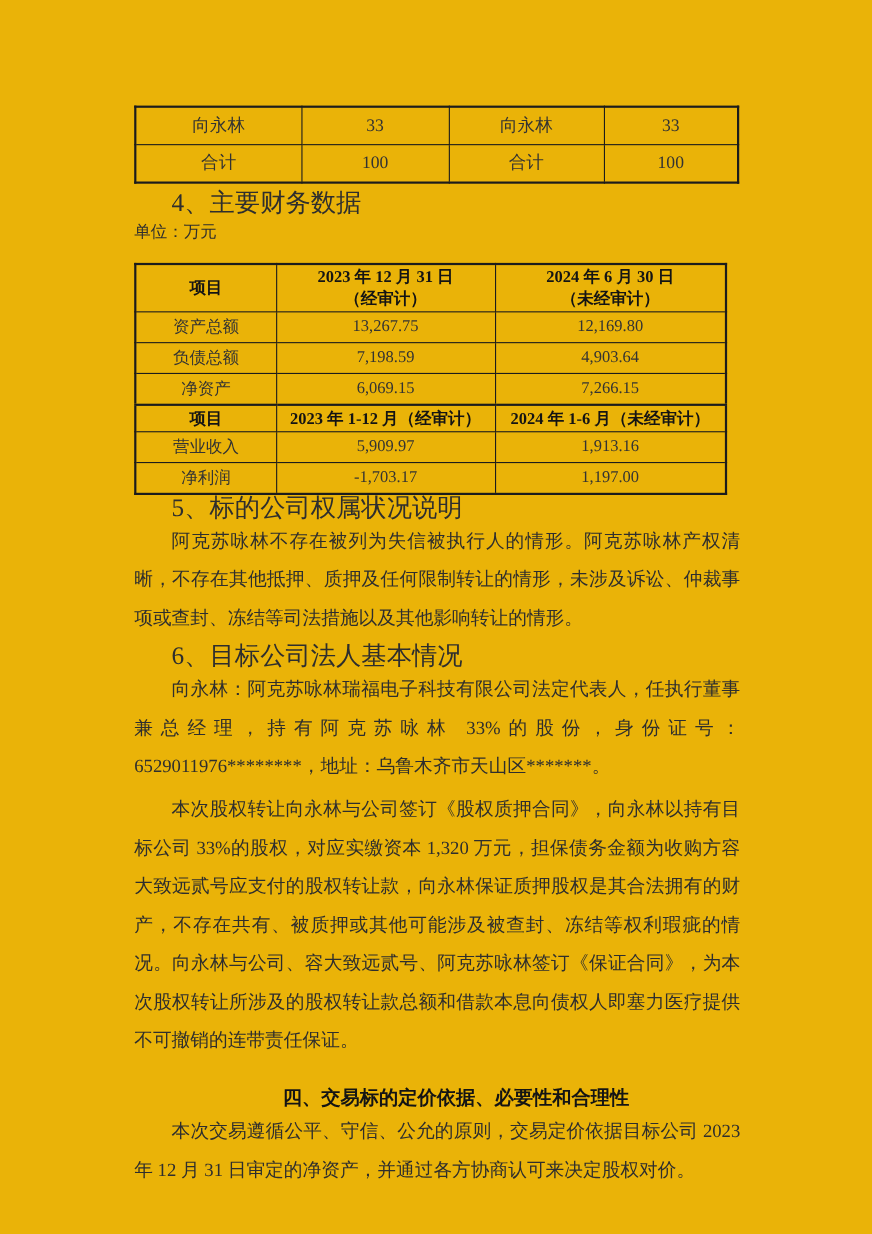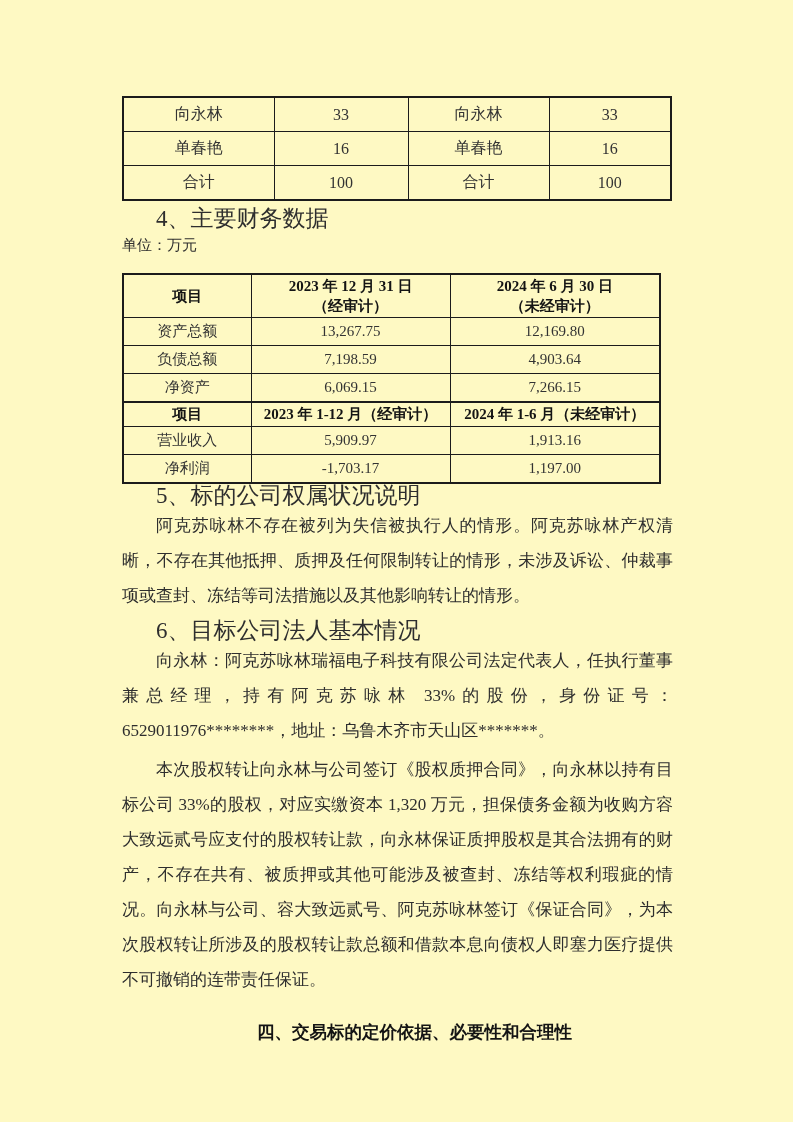--- a/index.html
+++ b/index.html
@@ -5,21 +5,21 @@
   html, body {
     margin: 0;
     padding: 0;
     background: #ffffff;
   }
   .page {
     position: relative;
     width: 793px;
     height: 1122px;
     box-sizing: border-box;
-    background: #fef9c3;
+    background: #eab308;
     padding: 96px 120px 0 122px;
     font-family: "Liberation Serif", "DejaVu Serif", serif;
     color: #2e2e2e;
     overflow: hidden;
   }
 
   
   table { border-collapse: collapse; }
   .ownership-table {
     width: 548px;
@@ -116,26 +116,20 @@
         <col style="width:122px">
     </colgroup>
     <tbody>
       <tr>
         <td>向永林</td>
         <td>33</td>
         <td>向永林</td>
         <td>33</td>
       </tr>
       <tr>
-        <td>单春艳</td>
-        <td>16</td>
-        <td>单春艳</td>
-        <td>16</td>
-      </tr>
-      <tr>
         <td>合计</td>
         <td>100</td>
         <td>合计</td>
         <td>100</td>
       </tr>
     </tbody>
   </table>
 
   <p class="num-heading">4、主要财务数据</p>
   <div class="unit-label">单位：万元</div>
@@ -188,14 +182,15 @@
   </table>
 
   <p class="num-heading mt6">5、标的公司权属状况说明</p>
   <p class="para">阿克苏咏林不存在被列为失信被执行人的情形。阿克苏咏林产权清晰，不存在其他抵押、质押及任何限制转让的情形，未涉及诉讼、仲裁事项或查封、冻结等司法措施以及其他影响转让的情形。</p>
 
   <p class="num-heading">6、目标公司法人基本情况</p>
   <p class="para">向永林：阿克苏咏林瑞福电子科技有限公司法定代表人，任执行董事兼总经理，持有阿克苏咏林 33%的股份，身份证号：6529011976********，地址：乌鲁木齐市天山区*******。</p>
   <p class="para mt4">本次股权转让向永林与公司签订《股权质押合同》，向永林以持有目标公司 33%的股权，对应实缴资本 1,320 万元，担保债务金额为收购方容大致远贰号应支付的股权转让款，向永林保证质押股权是其合法拥有的财产，不存在共有、被质押或其他可能涉及被查封、冻结等权利瑕疵的情况。向永林与公司、容大致远贰号、阿克苏咏林签订《保证合同》，为本次股权转让所涉及的股权转让款总额和借款本息向债权人即塞力医疗提供不可撤销的连带责任保证。</p>
 
   <p class="bold-heading">四、交易标的定价依据、必要性和合理性</p>
+  <p class="para mt6">本次交易遵循公平、守信、公允的原则，交易定价依据目标公司 2023 年 12 月 31 日审定的净资产，并通过各方协商认可来决定股权对价。</p>
 
 </div>
 
 </body></html>

